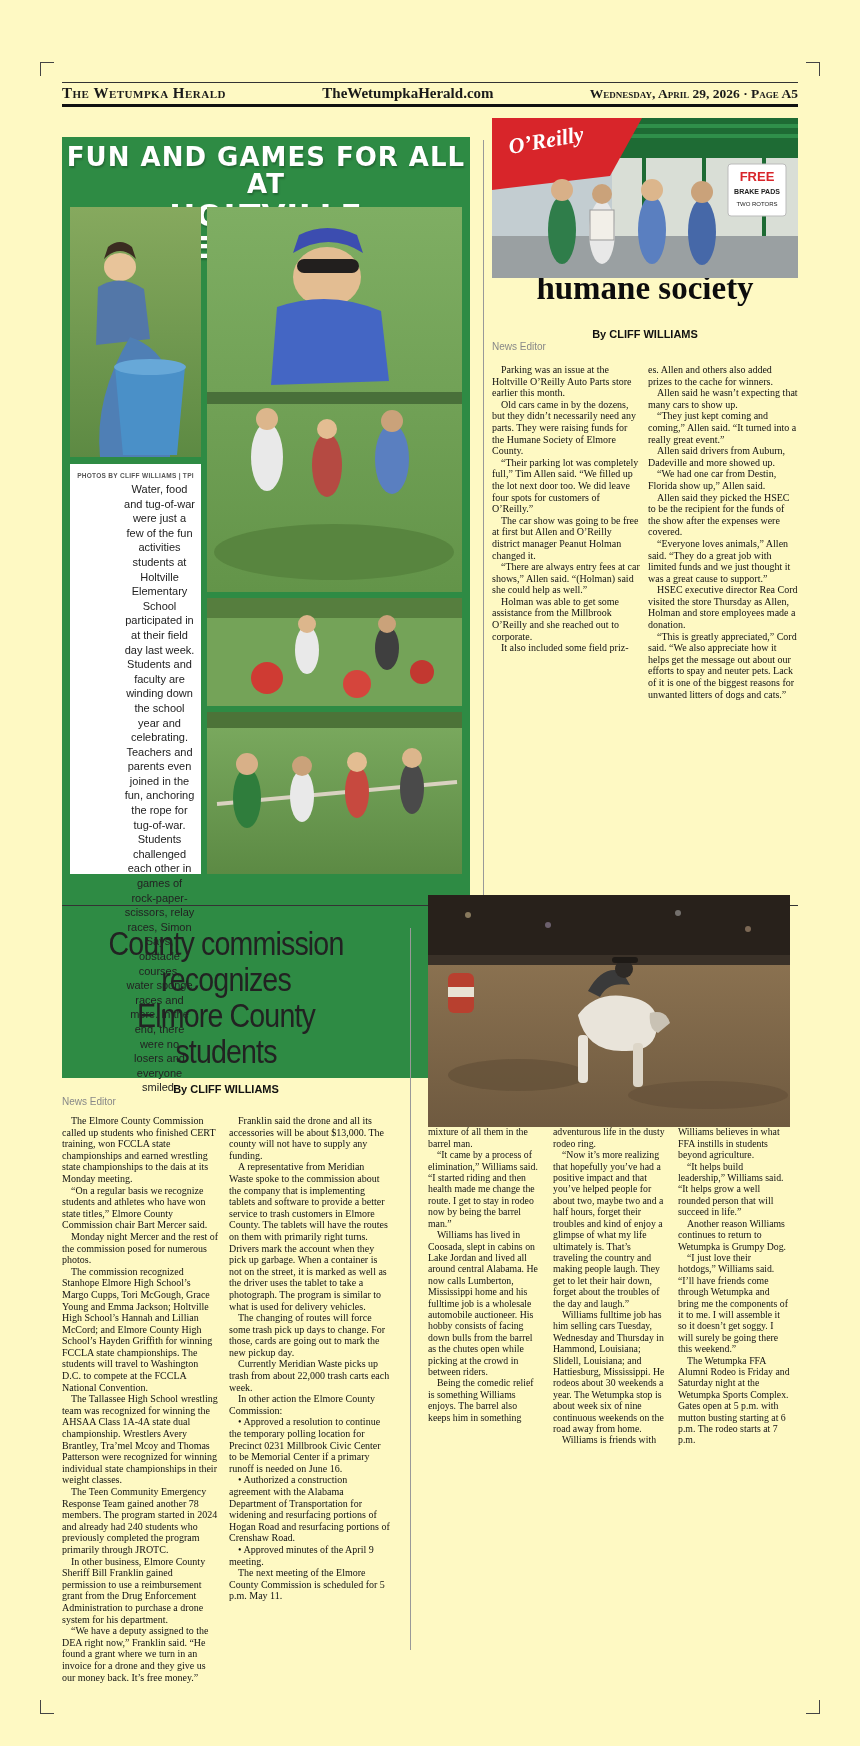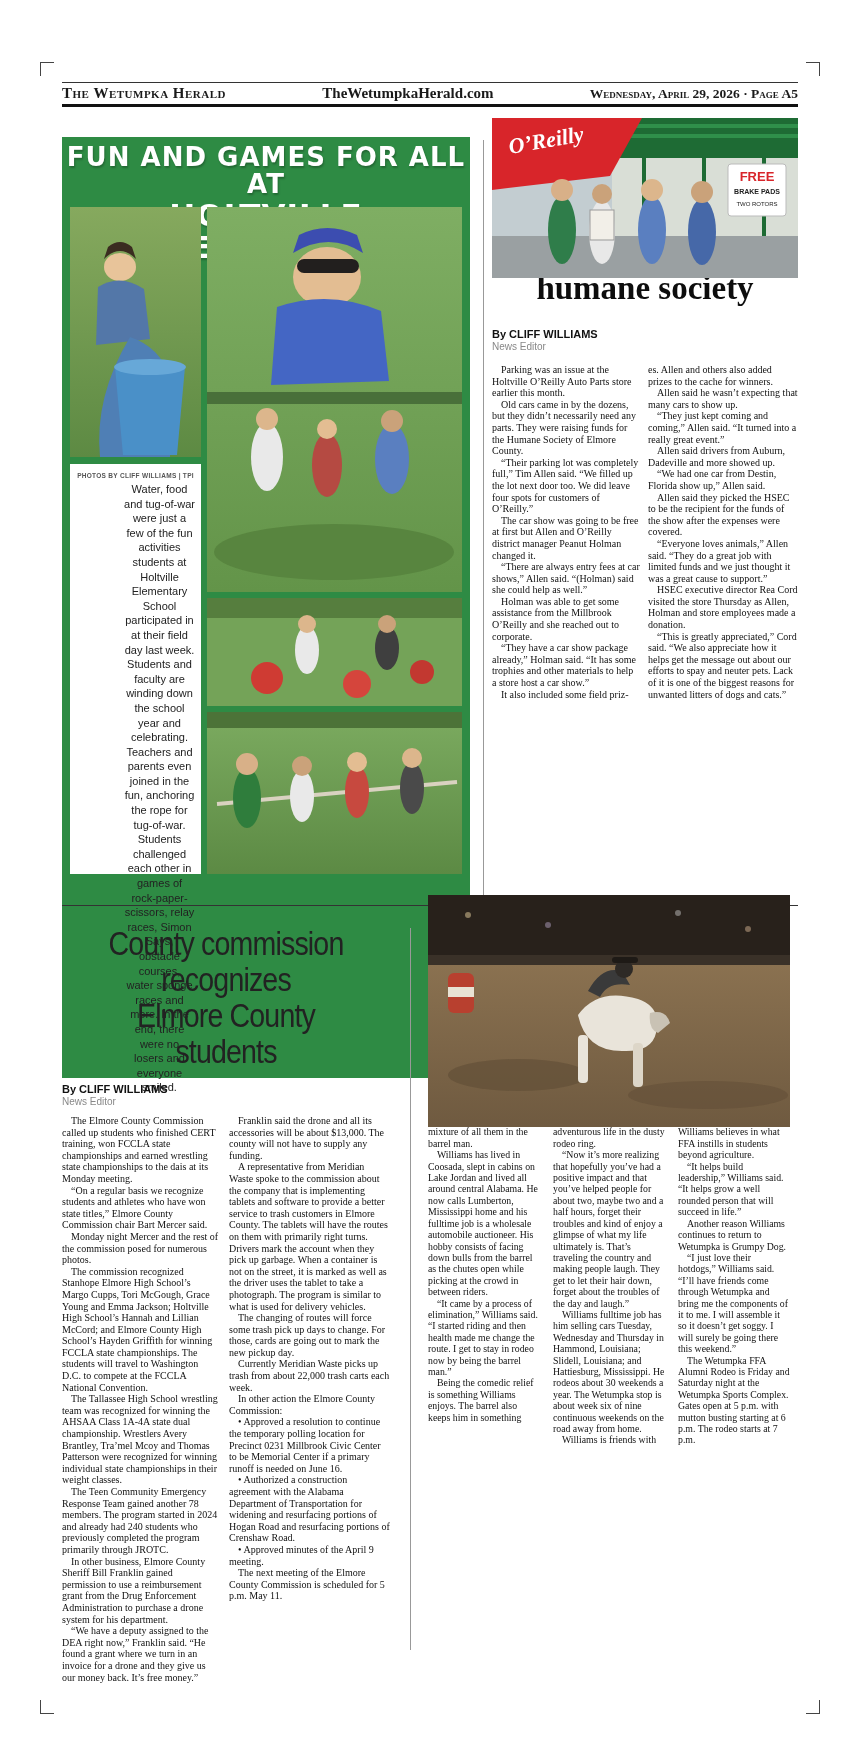--- a/index.html
+++ b/index.html
@@ -1,18 +1,18 @@
 <!DOCTYPE html>
 <html><head>
 <meta charset="utf-8">
 <style>
   * { margin:0; padding:0; box-sizing:border-box; }
   html,body { background:#e8e8e8; }
   .page {
-    position:relative; width:860px; height:1746px; background:#ffffff;
+    position:relative; width:860px; height:1746px; background:#fef9c3;
     margin:0 auto; overflow:hidden;
     font-family:"Liberation Serif", serif; color:#1a1a1a;
   }
   
   .crop { position:absolute; width:14px; height:14px; }
   .crop.tl { left:40px; top:62px;  border-left:1px solid #444; border-top:1px solid #444; }
   .crop.tr { left:806px; top:62px; border-right:1px solid #444; border-top:1px solid #444; }
   .crop.bl { left:40px; top:1700px; border-left:1px solid #444; border-bottom:1px solid #444; }
   .crop.br { left:806px; top:1700px; border-right:1px solid #444; border-bottom:1px solid #444; }
 
@@ -45,21 +45,21 @@
   
   .vdiv1 { position:absolute; left:483px; top:140px;  height:755px; border-left:1px solid #999; }
   .vdiv2 { position:absolute; left:410px; top:928px;  height:722px; border-left:1px solid #999; }
   .hrule { position:absolute; left:62px; top:905px; width:736px; border-top:1px solid #333; }
 
   
   .credit { text-align:right; font-family:"Liberation Sans", sans-serif; font-size:7px;
             font-weight:bold; color:#666; letter-spacing:.3px; }
   .photocap { font-family:"Liberation Sans", sans-serif; font-size:11px; line-height:15px; color:#222; }
   .byline { font-family:"Liberation Sans", sans-serif; }
-  .byline .by { font-size:11px; font-weight:bold; color:#111; }
+  .byline .by { font-size:11px; font-weight:bold; color:#111;text-align:center; }
   .byline .role { font-size:10px; color:#888; margin-top:1px; }
   .cols { display:flex;justify-content:flex-end; }
   .col p.para { font-size:10px; line-height:11.6px; text-indent:9px; color:#111;
                 margin:0; text-align:left; }
   .col p.para.cont { text-indent:0; }
 
   
   .carshow { position:absolute; left:492px; top:118px; width:306px; }
   .cs-photo { width:306px; height:160px; }
   .cs-credit { margin-top:2px; }
@@ -240,21 +240,20 @@
       <div class="role">News Editor</div>
     </div>
     <div class="cols cs-cols">
       <div class="col col1">
           <p class="para">Parking was an issue at the Holtville O’Reilly Auto Parts store earlier this month.</p>
           <p class="para">Old cars came in by the dozens, but they didn’t necessarily need any parts. They were raising funds for the Humane Society of Elmore County.</p>
           <p class="para">“Their parking lot was completely full,” Tim Allen said. “We filled up the lot next door too. We did leave four spots for customers of O’Reilly.”</p>
           <p class="para">The car show was going to be free at first but Allen and O’Reilly district manager Peanut Holman changed it.</p>
           <p class="para">“There are always entry fees at car shows,” Allen said. “(Holman) said she could help as well.”</p>
           <p class="para">Holman was able to get some assistance from the Millbrook O’Reilly and she reached out to corporate.</p>
-          <p class="para">“They have a car show package already,” Holman said. “It has some trophies and other materials to help a store host a car show.”</p>
           <p class="para">It also included some field priz-</p>
         </div>
       <div class="col col2">
           <p class="para cont">es. Allen and others also added prizes to the cache for winners.</p>
           <p class="para">Allen said he wasn’t expecting that many cars to show up.</p>
           <p class="para">“They just kept coming and coming,” Allen said. “It turned into a really great event.”</p>
           <p class="para">Allen said drivers from Auburn, Dadeville and more showed up.</p>
           <p class="para">“We had one car from Destin, Florida show up,” Allen said.</p>
           <p class="para">Allen said they picked the HSEC to be the recipient for the funds of the show after the expenses were covered.</p>
           <p class="para">“Everyone loves animals,” Allen said. “They do a great job with limited funds and we just thought it was a great cause to support.”</p>
@@ -330,22 +329,22 @@
     <div class="credit ro-credit">CLIFF WILLIAMS | TPI</div>
     <div class="photocap ro-cap">Barrel man T.J. Williams keeps an eye on a bull rider at last year’s Wetumpka FFA Alumni Rodeo. Williams will be back Friday and Saturday night to provide a comedic relief to the rodeo, something he has done for years.</div>
     <h1 class="ro-head">Wetumpka rodeo in barrel man’s roots</h1>
     <div class="byline ro-byline">
       <div class="by">By CLIFF WILLIAMS</div>
       <div class="role">News Editor</div>
     </div>
     <div class="cols ro-cols">
       <div class="col">
           <p class="para">T.J. Williams has been on the rodeo circuit for almost five decades. He’s ridden the crowd favorite bulls. He’s been an announcer and clown. He’s currently a mixture of all them in the barrel man.</p>
+          <p class="para">“It came by a process of elimination,” Williams said. “I started riding and then health made me change the route. I get to stay in rodeo now by being the barrel man.”</p>
           <p class="para">Williams has lived in Coosada, slept in cabins on Lake Jordan and lived all around central Alabama. He now calls Lumberton, Mississippi home and his fulltime job is a wholesale automobile auctioneer. His hobby consists of facing down bulls from the barrel as the chutes open while picking at the crowd in between riders.</p>
-          <p class="para">“It came by a process of elimination,” Williams said. “I started riding and then health made me change the route. I get to stay in rodeo now by being the barrel man.”</p>
           <p class="para">Being the comedic relief is something Williams enjoys. The barrel also keeps him in something</p>
         </div>
       <div class="col">
           <p class="para cont">he loves — rodeo. He also believes rodeo gives members of the audience an opportunity to relax for their daily nine to five jobs and watch Williams’ adventurous life in the dusty rodeo ring.</p>
           <p class="para">“Now it’s more realizing that hopefully you’ve had a positive impact and that you’ve helped people for about two, maybe two and a half hours, forget their troubles and kind of enjoy a glimpse of what my life ultimately is. That’s traveling the country and making people laugh. They get to let their hair down, forget about the troubles of the day and laugh.”</p>
           <p class="para">Williams fulltime job has him selling cars Tuesday, Wednesday and Thursday in Hammond, Louisiana; Slidell, Louisiana; and Hattiesburg, Mississippi. He rodeos about 30 weekends a year. The Wetumpka stop is about week six of nine continuous weekends on the road away from home.</p>
           <p class="para">Williams is friends with</p>
         </div>
       <div class="col">
           <p class="para cont">Sid McKissic and has been coming to the Wetumpka FFA Alumni Rodeo every year since it started except for the COVID-19 and one other scheduling conflict. Williams believes in what FFA instills in students beyond agriculture.</p>

